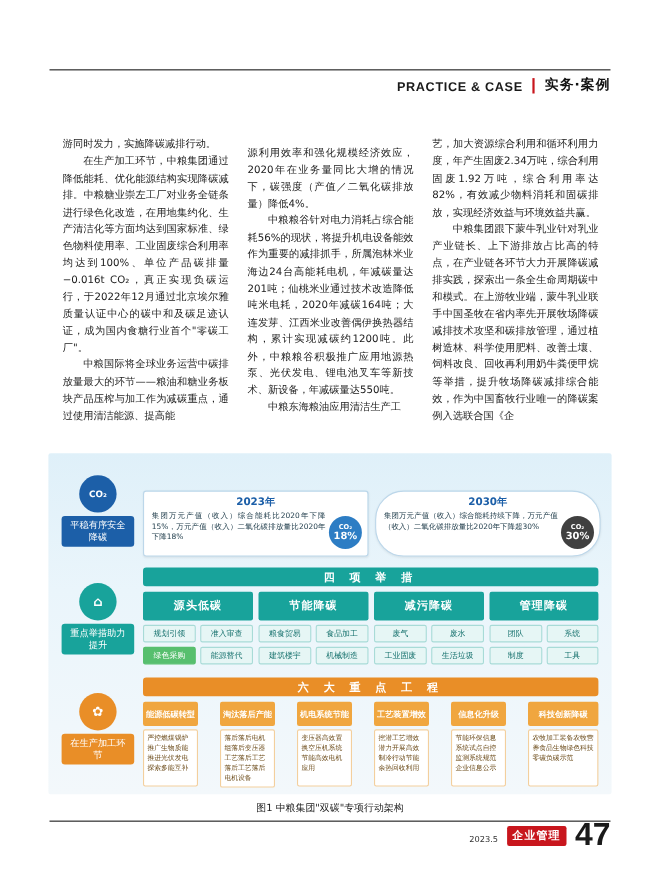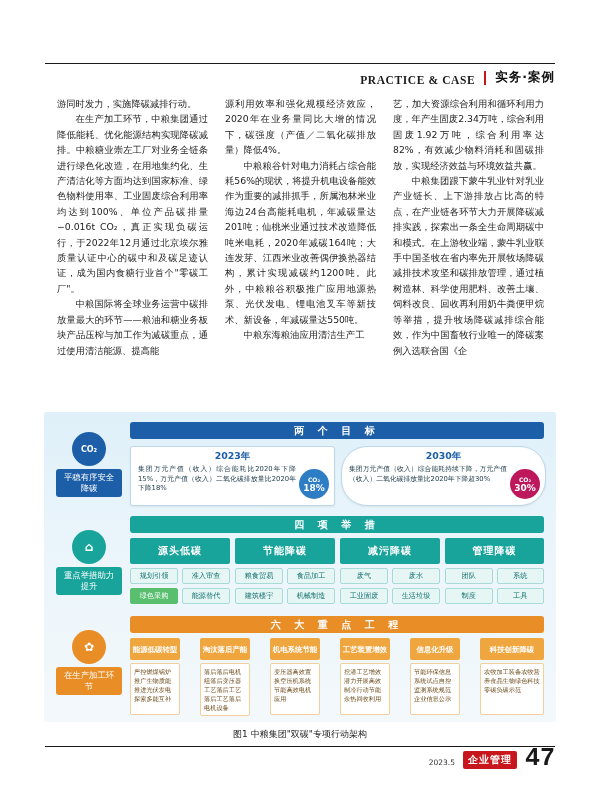--- a/index.html
+++ b/index.html
@@ -19,21 +19,21 @@
   .header{
     position:absolute;top:30px;left:45px;right:45px;
     height:34px;
   }
   .header-inner{
     display:flex;justify-content:flex-end;align-items:flex-end;
     gap:7px;
     padding-bottom:5px;
   }
   .hdr-en{
-    font-family:Liberation Serif, serif;
+    font-family:Liberation Sans, sans-serif;
     font-size:11.5px;letter-spacing:.6px;
     color:#1a1a1a;
     font-variant:small-caps;
     font-weight:600;
     margin-top:44px;
   }
   .hdr-bar{
     width:2px;height:14px;background:#c8161d;display:inline-block;
     margin:0 2px 1px 2px;
   }
@@ -48,20 +48,21 @@
   }
 
   
   .cols{
     position:absolute;
     top:96px;left:57px;
     width:488px;
     height:318px;
     display:flex;
     gap:17px;
+    align-items:center;
   }
   .col{
     width:151px;
     font-family:"DejaVu Sans", sans-serif;
     font-size:9.3px;
     line-height:15.4px;
     color:#1c1c1c;
     text-align:justify;
     text-justify:inter-character;
   }
@@ -140,21 +141,21 @@
   .goal-badge{
     position:absolute;right:5px;bottom:6px;
     width:30px;height:30px;border-radius:50%;
     display:flex;flex-direction:column;align-items:center;justify-content:center;
     color:#fff;font-family:"DejaVu Sans", sans-serif;font-weight:bold;
     line-height:8px;
   }
   .goal-badge .co2{font-size:6px;}
   .goal-badge .pct{font-size:9px;}
   .badge-blue{background:#2d7dc4;}
-  .badge-green{background:#be185d;}
+  .badge-green{background:#404040;}
 
   
   .measures{
     position:absolute;left:86px;top:104px;width:414px;height:92px;
   }
   .measures .sec-title{left:0;top:0;width:414px;background:#18a39b;}
   .m-col{
     position:absolute;top:22px;width:100px;
   }
   .m-col .m-head{
@@ -219,21 +220,21 @@
     position:absolute;left:0;right:0;top:0;
     display:flex;align-items:flex-end;justify-content:flex-end;gap:8px;
   }
   .f-date{font-family:"DejaVu Sans", sans-serif;font-size:7.5px;color:#333;padding-bottom:5px;}
   .f-mag{
     font-family:"DejaVu Sans", sans-serif;font-size:10px;font-weight:bold;
     color:#fff;background:#c8161d;padding:2px 5px;border-radius:2px;
     letter-spacing:1px;margin-bottom:3px;
   }
   .f-page{
-    font-family:Liberation Mono, monospace;font-size:25px;font-weight:bold;color:#1a1a1a;
+    font-family:Liberation Sans, sans-serif;font-size:29px;font-weight:bold;color:#1a1a1a;
     line-height:26px;
   }
   .co2-label{font-size:8px;}
 </style>
 </head>
 <body>
 
 <div class="page">
 
   <div class="header">
@@ -280,21 +281,20 @@
         </div>
         <div class="lbl lbl3" style="top:204px;">
           <div class="circle">
               <span>✿</span>
             </div>
           <div class="txt">在生产加工环节</div>
         </div>
       </div>
 
       <div class="goals">
-        <div class="sec-title">两 个 目 标</div>
         <div class="goal-card goal-a">
           <div class="goal-year">2023年</div>
           <div class="goal-body">集团万元产值（收入）综合能耗比2020年下降15%，万元产值（收入）二氧化碳排放量比2020年下降18%</div>
           <div class="goal-badge badge-blue">
             <span class="co2">CO₂</span>
             <span class="pct">18%</span>
           </div>
         </div>
         <div class="goal-card goal-b">
           <div class="goal-year">2030年</div>

